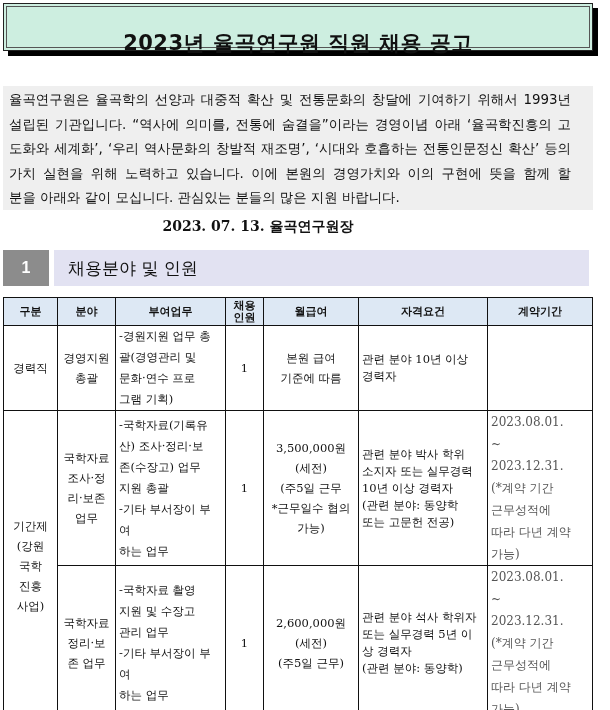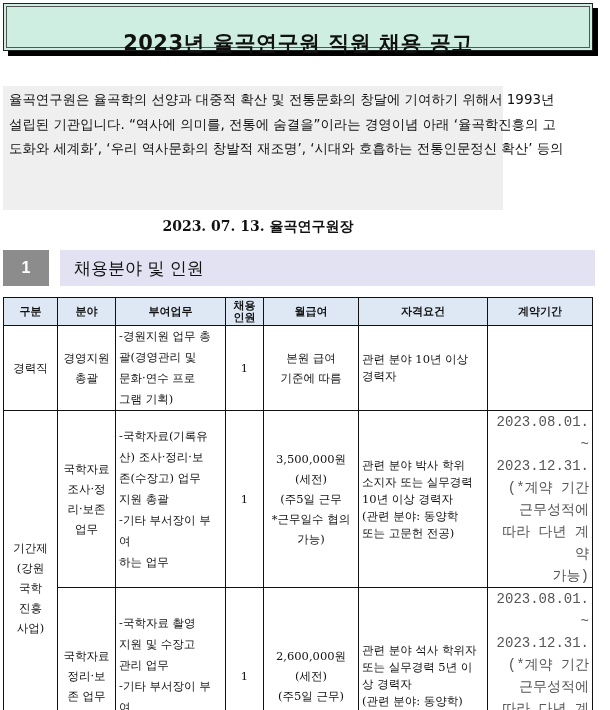--- a/index.html
+++ b/index.html
@@ -3,56 +3,58 @@
 <meta charset="utf-8">
 <style>
   html, body { margin: 0; padding: 0; background: #ffffff; }
   body { width: 610px; height: 710px; position: relative; overflow: hidden;
          font-family: "DejaVu Sans", sans-serif; color: #111; }
   .title-box { position: absolute; left: 3px; top: 3px; width: 588px; height: 46px;
                background: #cdeee0; border: 1px solid #222;
                box-shadow: 5px 5px 0 #000; display: flex; align-items: center; justify-content: center; }
   .title-box .inner { position:absolute; left:2px; top:2px; right:2px; bottom:2px; border:1px solid #555; }
   .title-text { font-size: 21px; font-weight: bold; letter-spacing: 0.5px; position: relative; margin-top: 32px; }
-  .intro { position: absolute; left: 3px; top: 86px; width: 500px; height: 124px;
+  .intro { position: absolute; left: 3px; top: 86px; width: 590px; height: 124px;
            background: #efefef; font-size: 13.4px; line-height: 24.5px; padding: 2px 22px 0 6px; box-sizing: border-box;
            text-align: justify; }
   .intro span.line { display: block; white-space: nowrap; text-align-last: justify; }
   .intro span.line.last { text-align-last: left; }
   .date-line { position: absolute; left: 0; top: 218px; width: 516px; text-align: center;
                font-family: "DejaVu Serif", serif; font-weight: bold; font-size: 14px; }
   .sec-num { position: absolute; left: 3px; top: 250px; width: 46px; height: 36px; background: #8c8c8c;
              color: #fff; font-weight: bold; font-size: 16px; display: flex; align-items: center; justify-content: center;
              font-family: "Liberation Sans", sans-serif; }
-  .sec-bar { position: absolute; left: 60px; top: 250px; width: 535px; height: 36px; background: #e2e2f2;
+  .sec-bar { position: absolute; left: 54px; top: 250px; width: 535px; height: 36px; background: #e2e2f2;
              display: flex; align-items: center; padding-left: 14px; box-sizing: border-box; font-size: 17px; }
   table.recruit { position: absolute; left: 3px; top: 297px; border-collapse: collapse; table-layout: fixed;
                   font-family: "DejaVu Serif", serif; font-size: 11.5px; color: #111; }
   table.recruit th, table.recruit td { border: 1.5px solid #111; padding: 0 3px; vertical-align: middle; }
   table.recruit th { background: #dde8f4; font-weight: bold; height: 27px; text-align: center; font-size: 11px; line-height: 12px; }
   td.c { text-align: center; }
   td.l { text-align: left; }
   td .ln { display: block; line-height: 20px; }
   td.duty .ln { line-height: 21px; }
-  td.period { color: #555; font-size: 14px; text-align: right; font-family: Liberation Mono, monospace; }
+  td.period { color: #555; font-size: 12px; text-align: left; }
   td.period .ln { line-height: 22px; }
   td.qual .ln { line-height: 17px; }
 </style>
 </head>
 <body>
 
 <div class="title-box">
   <div class="inner"></div>
   <span class="title-text">2023년 율곡연구원 직원 채용 공고</span>
 </div>
 
 <div class="intro">
   <span class="line">율곡연구원은 율곡학의 선양과 대중적 확산 및 전통문화의 창달에 기여하기 위해서 1993년</span>
   <span class="line">설립된 기관입니다. “역사에 의미를, 전통에 숨결을”이라는 경영이념 아래 ‘율곡학진흥의 고</span>
   <span class="line">도화와 세계화’, ‘우리 역사문화의 창발적 재조명’, ‘시대와 호흡하는 전통인문정신 확산’ 등의</span>
+  <span class="line">가치 실현을 위해 노력하고 있습니다. 이에 본원의 경영가치와 이의 구현에 뜻을 함께 할</span>
+  <span class="line last">분을 아래와 같이 모십니다. 관심있는 분들의 많은 지원 바랍니다.</span>
 </div>
 
 <div class="date-line">2023. 07. 13. 율곡연구원장</div>
 
 <div class="sec-num">1</div>
 <div class="sec-bar">
   <span>채용분야 및 인원</span>
 </div>
 
 <table class="recruit">

